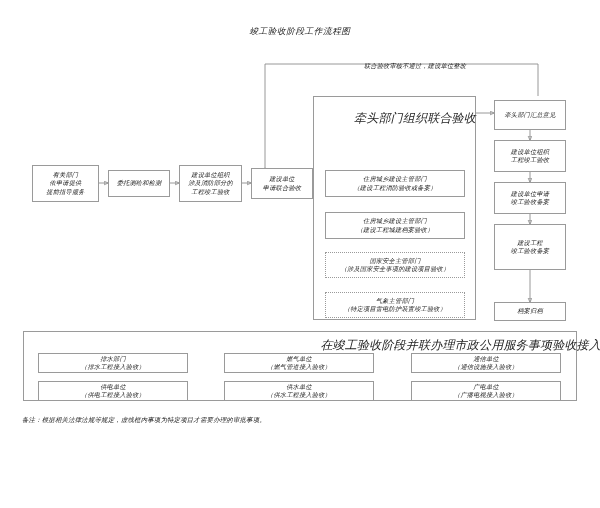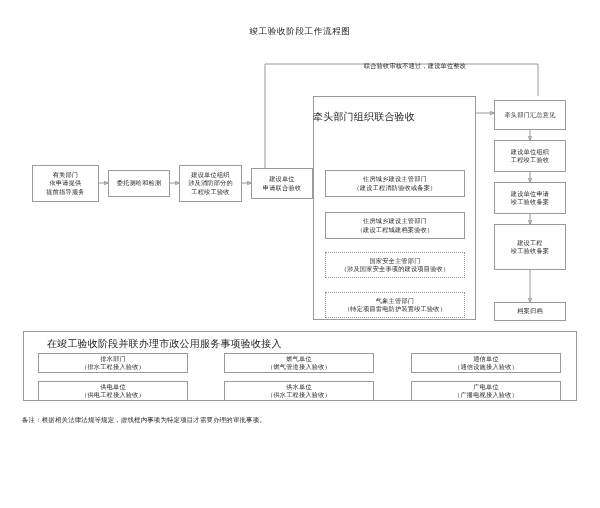--- a/index.html
+++ b/index.html
@@ -13,20 +13,21 @@
     position: relative;
     font-family: "DejaVu Sans", "Liberation Sans", sans-serif;
     color: #222222;
     overflow: hidden;
   }
   #canvas {
     position: absolute;
     left: 0; top: 0;
     width: 600px;
     height: 468px;
+    font-style: italic;
   }
   .node {
     position: absolute;
     box-sizing: border-box;
     border: 1px solid #9a9a9a;
     background: #ffffff;
     display: flex;
     align-items: center;
     justify-content: center;
     text-align: center;
@@ -39,22 +40,22 @@
   .node span { display: block; white-space: pre-line; }
   .dashed { border: 1px dotted #9a9a9a; }
   .group-box {
     position: absolute;
     box-sizing: border-box;
     border: 1px solid #9a9a9a;
     background: #ffffff;
   }
   .group-title {
     position: absolute;
-    font-size: 10px;
-    text-align: left;
+    font-size: 12px;
+    text-align: right;
     color: #1d1d1d;
     letter-spacing: 0.2px;
   }
   .page-title {
     position: absolute;
     font-size: 8.6px;
     letter-spacing: 0.6px;
     color: #1d1d1d;
     text-align: center;
     font-weight: normal;

